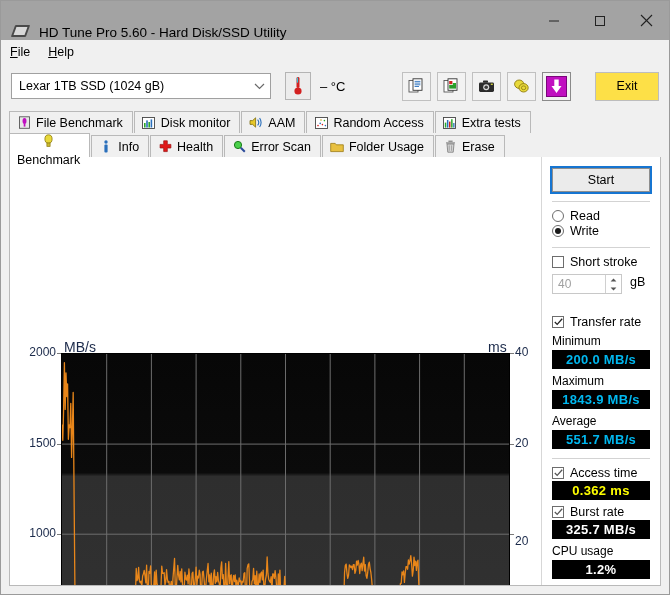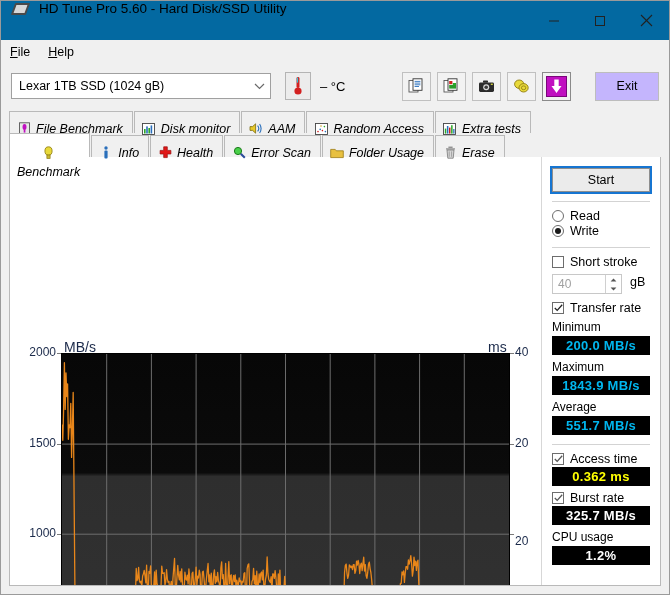--- a/index.html
+++ b/index.html
@@ -11,22 +11,22 @@
   }
   .window{
     position:absolute;inset:0;
     background:#f0f0f0;
     border:1px solid #9a9a9a;
     box-sizing:border-box;
     display:flex;flex-direction:column;
   }
   
   .titlebar{
-    height:39px;background:#0369a1;
-    display:flex;align-items:flex-start;
+    height:39px;background:#a3a3a3;
+    display:flex;align-items:flex-end;
     flex:0 0 auto;
   }
   .title-ico{width:17px;height:17px;margin-left:12px;margin-right:9px;position:relative;flex:0 0 auto;}
   .title-ico .d1{position:absolute;left:0;top:2px;width:15px;height:12px;background:#4a4a4a;
     transform:skewX(-20deg);border-radius:1px;}
   .title-ico .d2{position:absolute;left:2px;top:4px;width:11px;height:8px;background:#d8d8d8;
     transform:skewX(-20deg);}
   .title-text{font-size:13.5px;color:#000;letter-spacing:0;white-space:nowrap;}
   .win-btns{margin-left:auto;display:flex;height:39px;}
   .win-btn{width:46px;height:39px;display:flex;align-items:center;justify-content:center;}
@@ -54,35 +54,34 @@
     display:flex;align-items:center;justify-content:center;box-sizing:border-box;
   }
   .temp-text{font-size:13px;color:#000;margin-left:9px;white-space:nowrap;}
   .tb-right{margin-left:auto;display:flex;align-items:center;gap:6px;}
   .tb-btn{
     width:29px;height:29px;background:#f2f2f2;border:1px solid #c0c0c0;
     display:flex;align-items:center;justify-content:center;box-sizing:border-box;
   }
   .tb-btn.accent{border:1px solid #8a8a8a;background:#f2f2f2;}
   .exit-btn{
-    width:64px;height:29px;background:#c4b5fd;border:1px solid #bdbdbd;
+    width:64px;height:29px;background:#fde047;border:1px solid #bdbdbd;
     display:flex;align-items:center;justify-content:center;font-size:12.5px;color:#000;
     box-sizing:border-box;margin-left:18px;
   }
   
   .tabs-area{flex:0 0 auto;padding:0 8px;position:relative;}
   .tabrow{display:flex;height:24px;align-items:flex-end;}
   .tabrow.row1{position:relative;z-index:1;}
   .tabrow.row2{position:relative;z-index:2;margin-top:0px;}
   .tab{
     height:22px;background:#f0f0f0;border:1px solid #b9b9b9;border-bottom:none;
-    display:flex;align-items:center;gap:5px;padding:12px 9px 0 7px;
+    display:flex;align-items:center;gap:5px;padding:0 9px 0 7px;
     font-size:12.5px;color:#000;box-sizing:border-box;white-space:nowrap;
     margin-right:1px;
-    font-style:italic;
   }
   .tab.active{background:#fff;height:24px;border-color:#b9b9b9;position:relative;z-index:3;flex-direction:column;}
   .tab .ti{width:14px;height:14px;display:flex;align-items:center;justify-content:center;flex:0 0 auto;}
   
   .content{
     flex:1 1 auto;background:#fff;margin:0 8px 8px 8px;border:1px solid #b9b9b9;border-top:none;
     position:relative;display:flex;overflow:hidden;
   }
   .chartwrap{position:relative;width:531px;height:100%;flex:0 0 auto;}
   .side{
@@ -1420,21 +1419,21 @@
             <div>
                 <svg width="7" height="4" viewBox="0 0 7 4">
                   <polygon points="3.5,3.4 0.6,0.6 6.4,0.6" fill="#555"></polygon>
                 </svg>
               </div>
           </span>
         </div>
         <span class="gb-lab">gB</span>
       </div>
 
-      <div class="row" style="margin-top:7px;">
+      <div class="row" style="margin-top:21px;">
         <span class="cbx on">
           <svg width="9" height="8" viewBox="0 0 9 8">
               <polyline points="0.8,4 3.2,6.4 8.2,0.8" fill="none" stroke="#222" stroke-width="1.3"></polyline>
             </svg>
         </span>
         <span>Transfer rate</span>
       </div>
 
       <div class="lab">Minimum</div>
       <div class="lcd cyan">200.0 MB/s</div>

